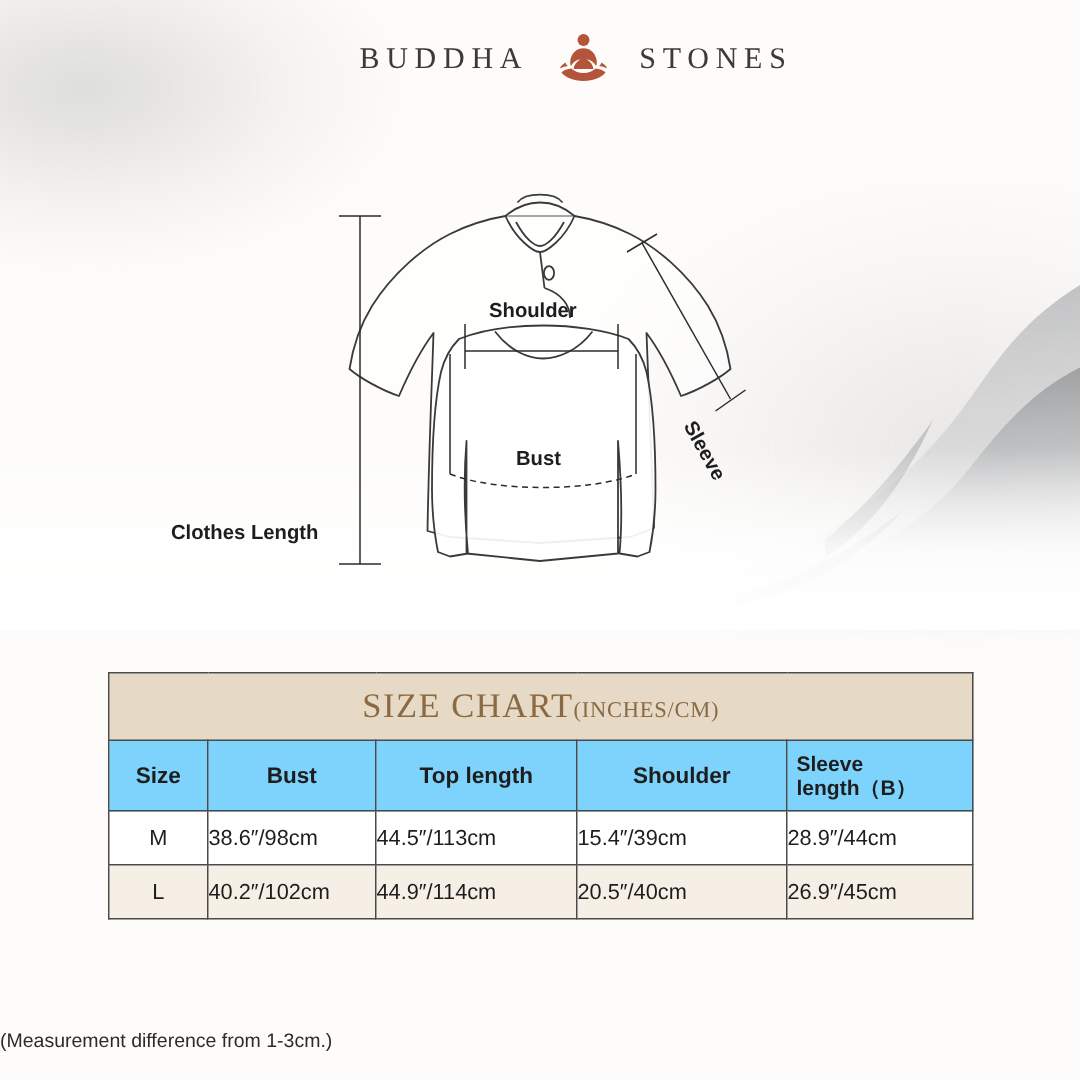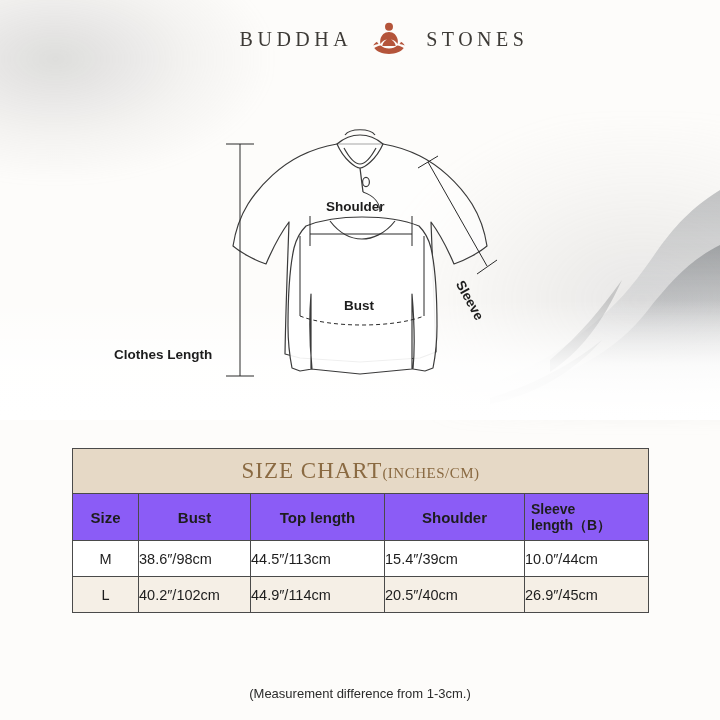--- a/index.html
+++ b/index.html
@@ -138,21 +138,21 @@
     color: #8a6a42;
     font-weight: 400;
   }
   .title-sub {
     font-family: "Liberation Serif", serif;
     font-size: 15px;
     letter-spacing: 0.5px;
     color: #8a6a42;
   }
   .hdr td {
-    background: #8b5cf6;
+    background: #7dd3fc;
     height: 46px;
     text-align: center;
     font-size: 15px;
     font-weight: bold;
     color: #1d1d1d;
     vertical-align: middle;
   }
   .hdr td.sleeve-hdr {
     font-size: 14px;
     line-height: 16px;
@@ -166,21 +166,20 @@
     vertical-align: middle;
   }
   td.c-size { text-align: center; }
   td.c-val  { text-align: left; padding-left: 10px; }
   .row-alt td { background: #f5efe6; }
 
   .note {
     position: absolute;
     left: 0; right: 0;
     top: 686px;
-    text-align: center;
     font-size: 13px;
     color: #2b2b2b;
     z-index: 6;
   }
 </style>
 </head>
 <body>
 
 <div id="page">
 
@@ -306,21 +305,21 @@
             <div>length（B）</div>
           </td>
         </tr>
       </thead>
       <tbody>
         <tr>
           <td class="c-size">M</td>
           <td class="c-val">38.6″/98cm</td>
           <td class="c-val">44.5″/113cm</td>
           <td class="c-val">15.4″/39cm</td>
-          <td class="c-val">10.0″/44cm</td>
+          <td class="c-val">28.9″/44cm</td>
         </tr>
         <tr class="row-alt">
           <td class="c-size">L</td>
           <td class="c-val">40.2″/102cm</td>
           <td class="c-val">44.9″/114cm</td>
           <td class="c-val">20.5″/40cm</td>
           <td class="c-val">26.9″/45cm</td>
         </tr>
       </tbody>
     </table>

